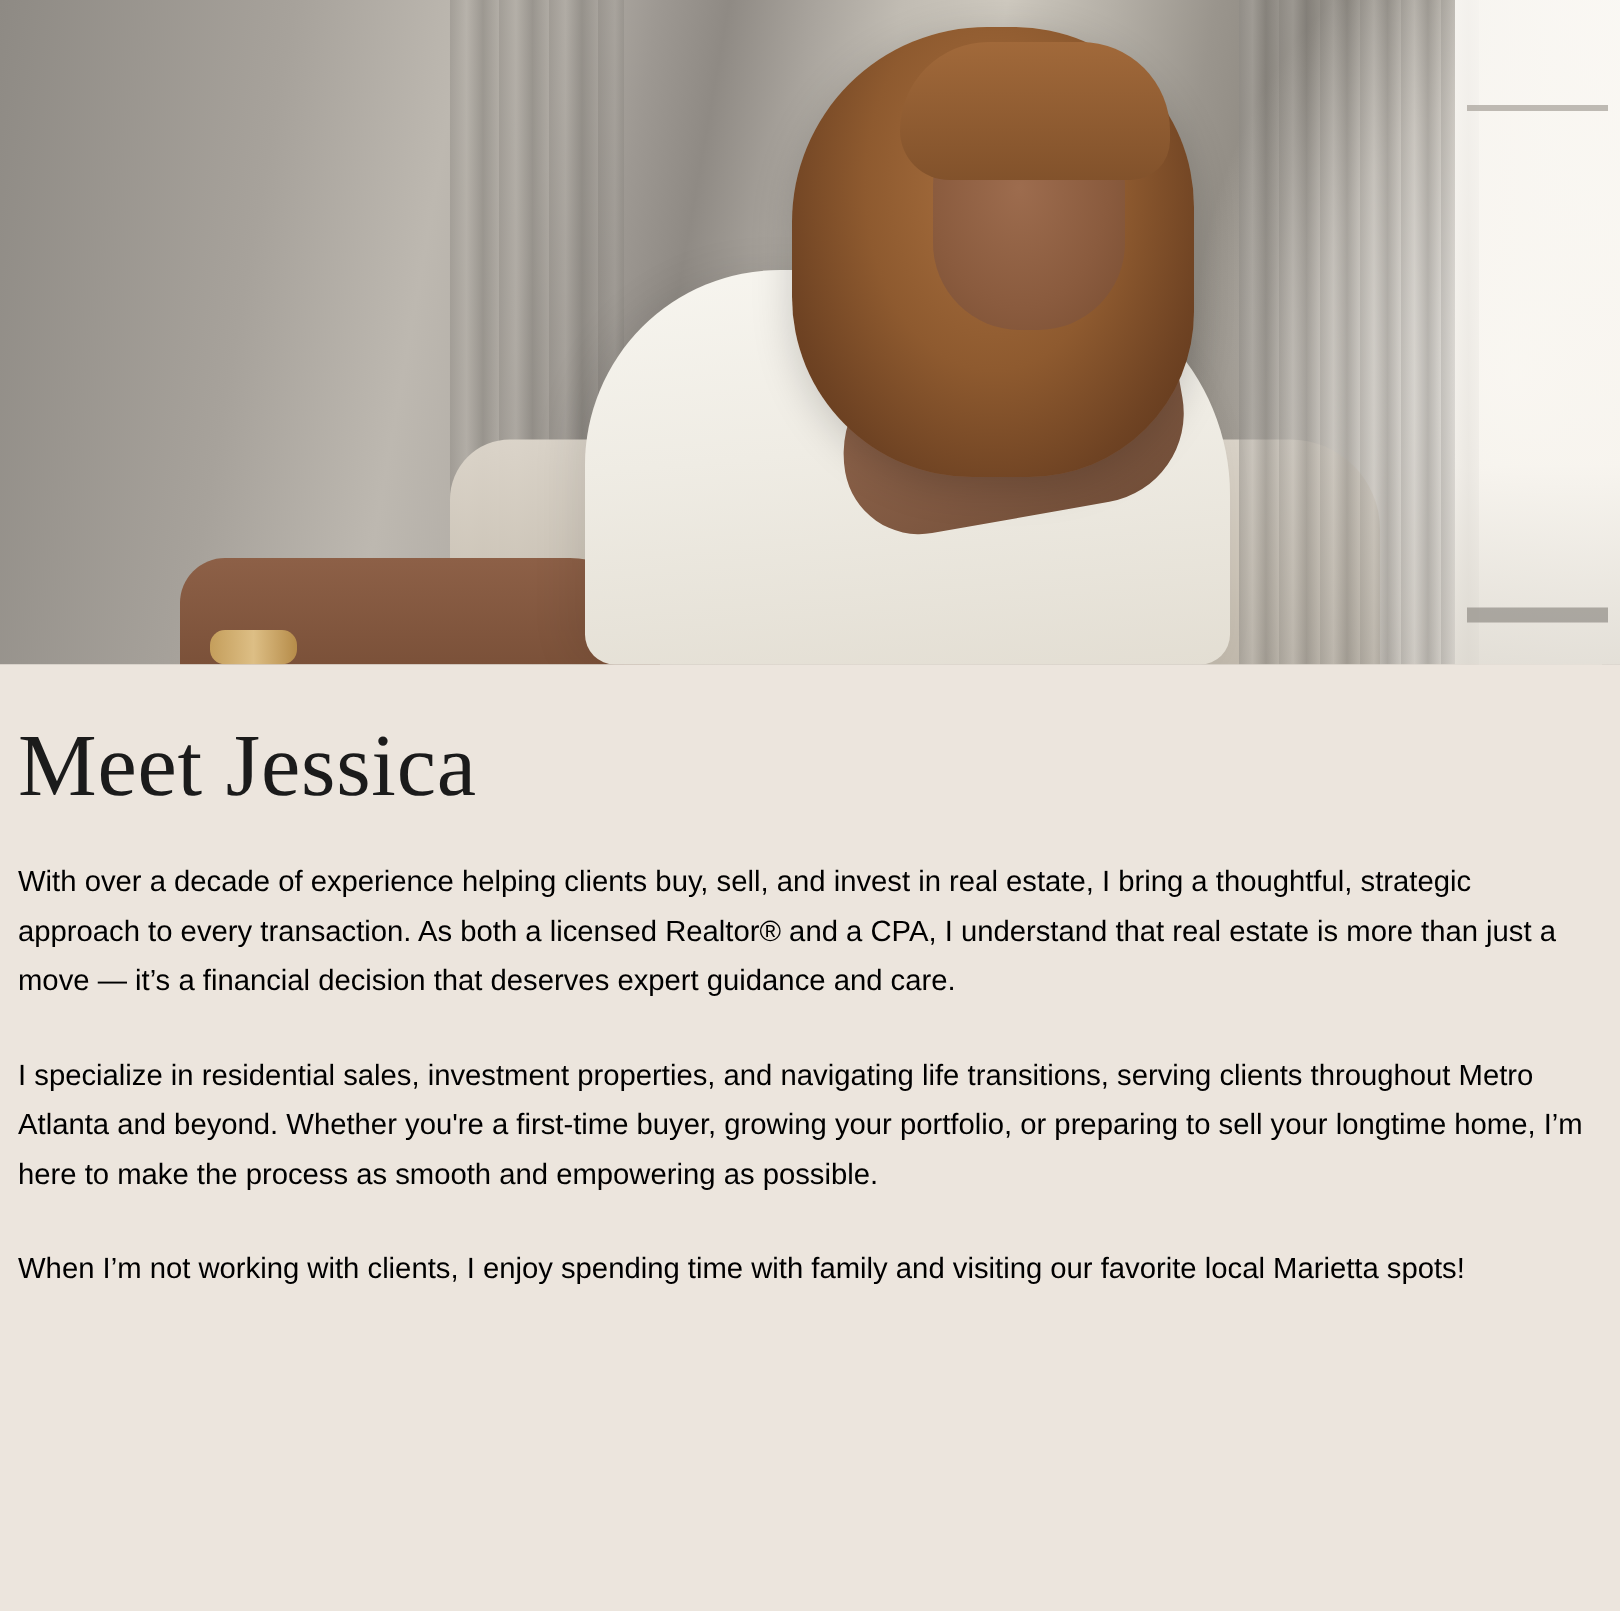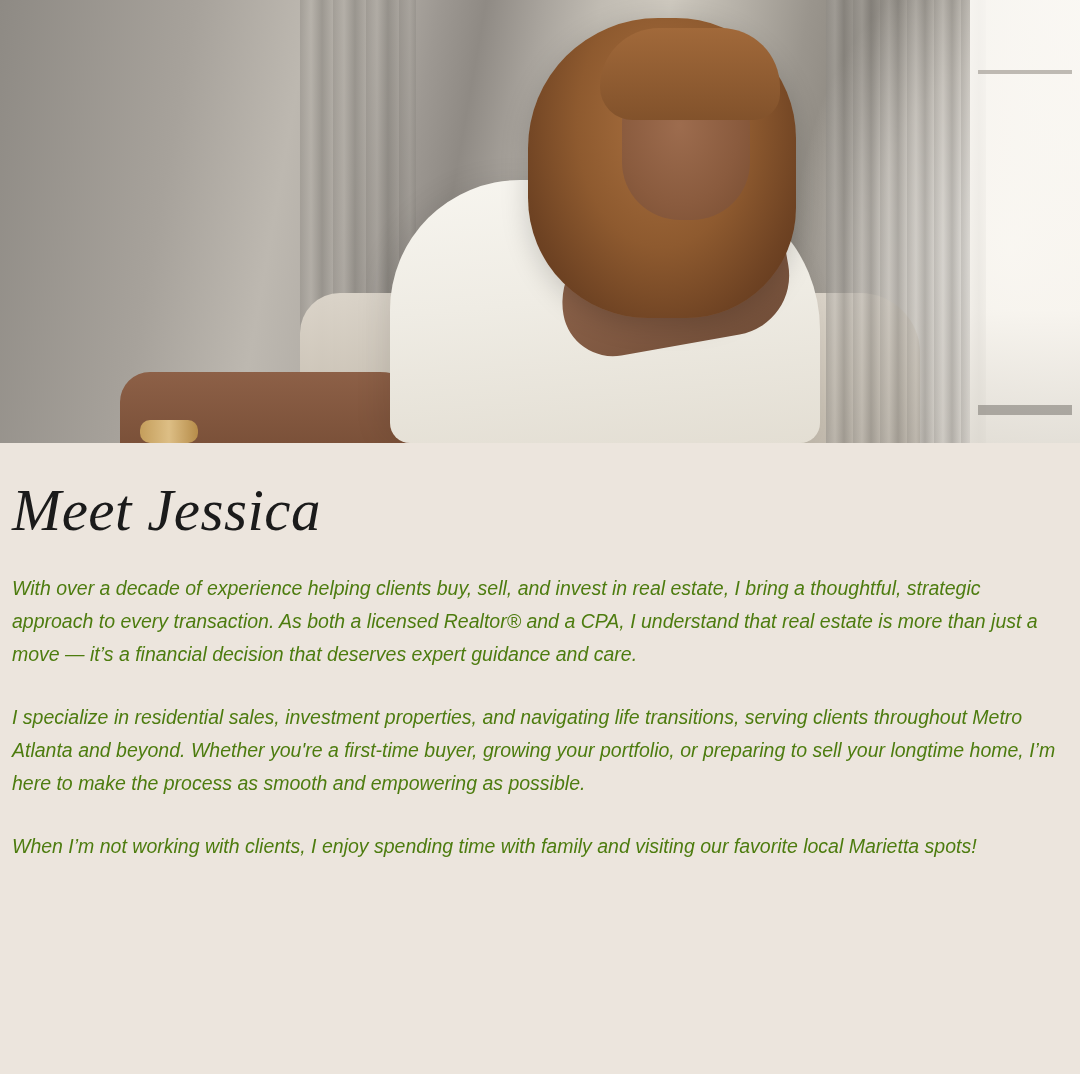--- a/index.html
+++ b/index.html
@@ -11,21 +11,20 @@
     height: 1074px;
     background: #ece5dd;
     font-family: "Liberation Sans", sans-serif;
     overflow: hidden;
   }
   .page {
     position: relative;
     width: 1068px;
     height: 1074px;
     background: #ece5dd;
-    font-style: italic;
   }
 
   
   .hero {
     position: relative;
     width: 1080px;
     height: 443px;
     overflow: hidden;
     background: #b9b2aa;
   }
@@ -208,21 +207,21 @@
     line-height: 1.0;
     letter-spacing: 0.5px;
     color: #1b1b1b;
     font-weight: 400;
     margin: 0 0 32px 0;
   }
   .bio p {
     margin: 0 0 30px 0;
     font-size: 19.5px;
     line-height: 33px;
-    color: #4d7c0f;
+    color: #000000;
     font-family: "Liberation Sans", sans-serif;
     max-width: 1058px;
   }
   .bio p:last-child {
     margin-bottom: 0;
   }
 </style>
 </head>
 <body>
 

